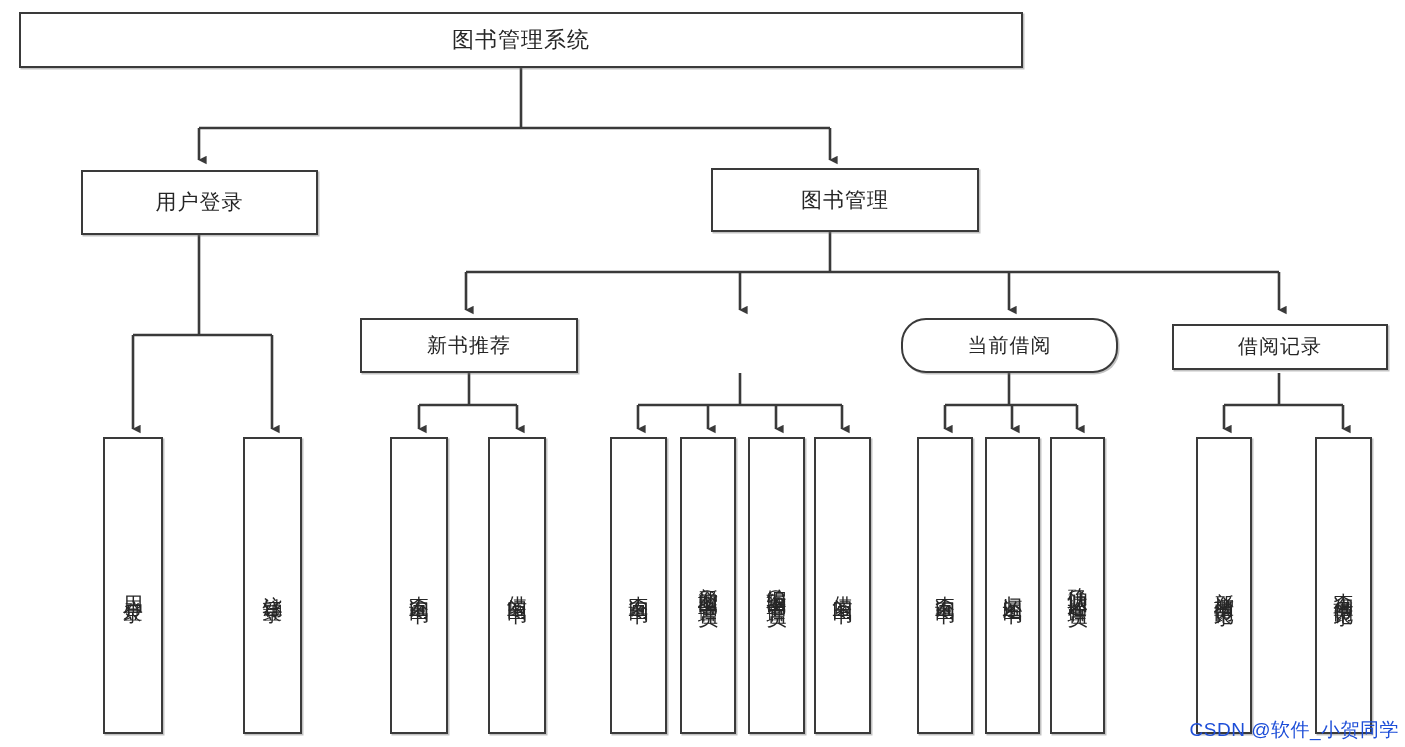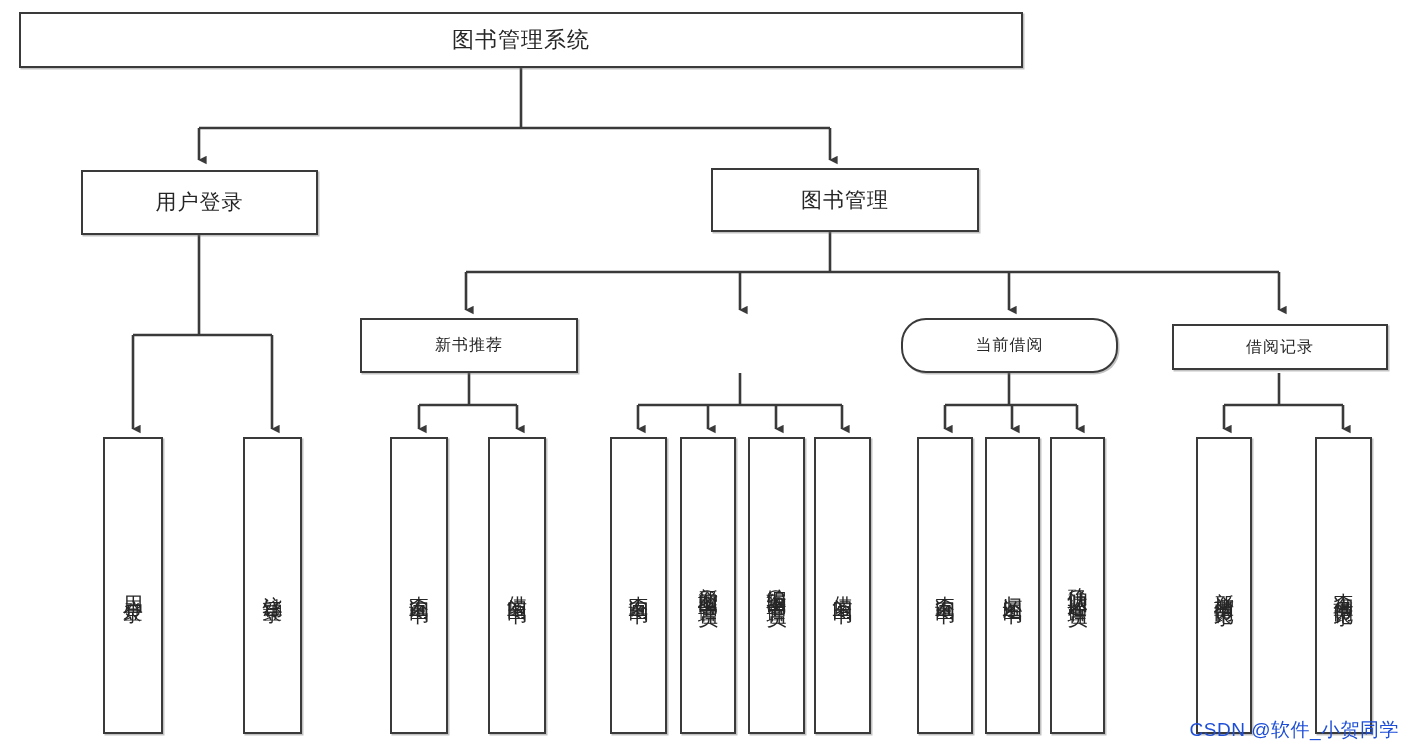--- a/index.html
+++ b/index.html
@@ -23,21 +23,21 @@
   }
   .node .lbl{
     font-size:21px;
     line-height:1.18;
     letter-spacing:1px;
     white-space:nowrap;
     color:#262626;
   }
   .node.root .lbl{font-size:22px;}
   .node.level2 .lbl{font-size:21px;}
-  .node.level3 .lbl{font-size:16px;}
+  .node.level3 .lbl{font-size:20px;}
   
   .node.leaf{
     align-items:center;
     justify-content:center;
     padding:6px 0;
   }
   .node.leaf .lbl{
     writing-mode:vertical-rl;
     text-orientation:upright;
     font-size:20px;

